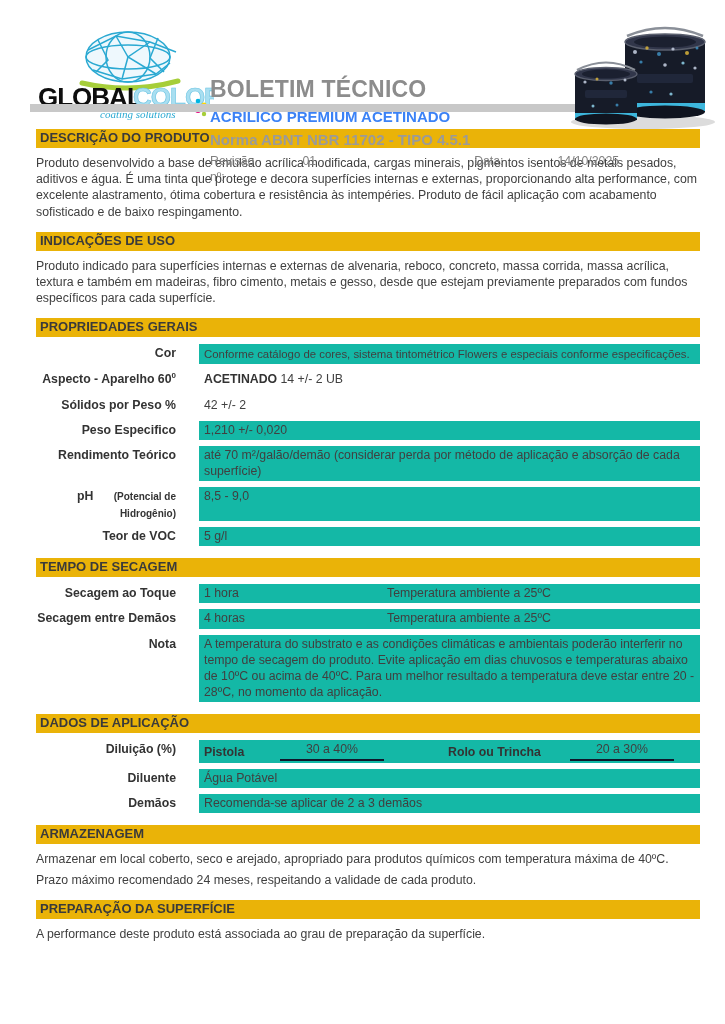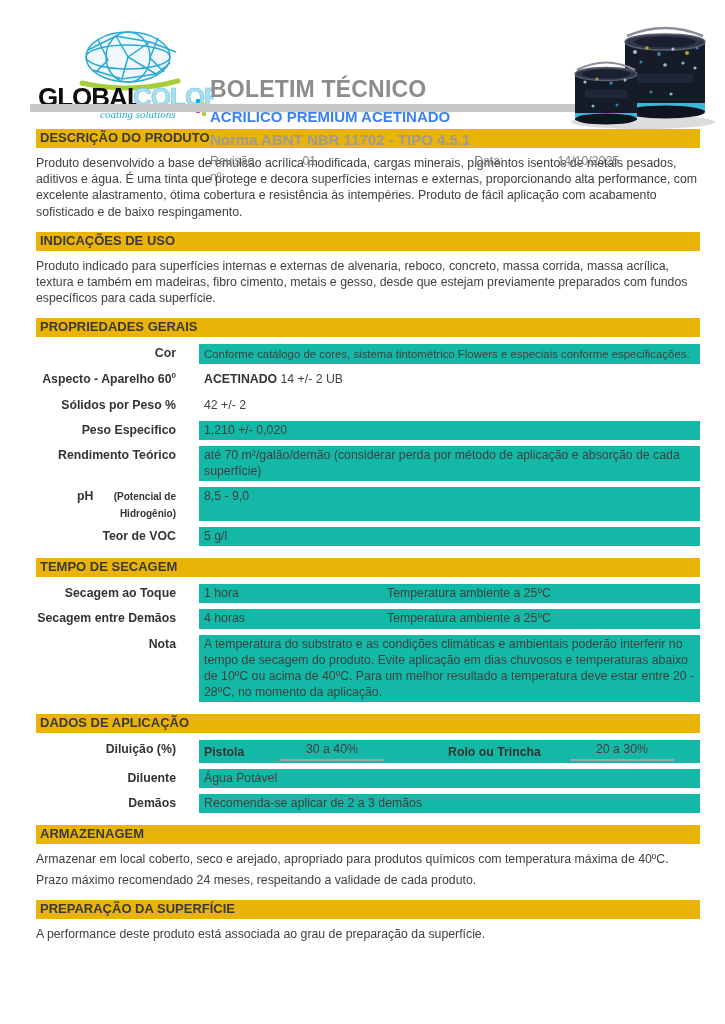--- a/index.html
+++ b/index.html
@@ -42,21 +42,21 @@
   .shaded { background:#14b8a6; }
   .small-val { font-size:11.4px; padding-top:3px; }
   .bold { font-weight:bold; color:#333; }
   .sec-val { display:inline-block; width:183px; vertical-align:top; }
   .dilu-wrap { display:flex; align-items:flex-end; }
   .dilu-name { font-weight:bold; color:#333; }
   .dilu-name.first { width:76px; }
   .dilu-name.second { margin-left:64px; width:122px; }
   .underlined {
     display:inline-block; width:104px; text-align:center;
-    border-bottom:2px solid #a3a3a3; padding-bottom:1px;
+    border-bottom:2px solid #0f172a; padding-bottom:1px;
   }
   .prep-para { margin-bottom:5px; }
   sup { font-size:8px; }
 </style>
 </head>
 <body>
 
 <div class="page">
 
   <div class="header">

